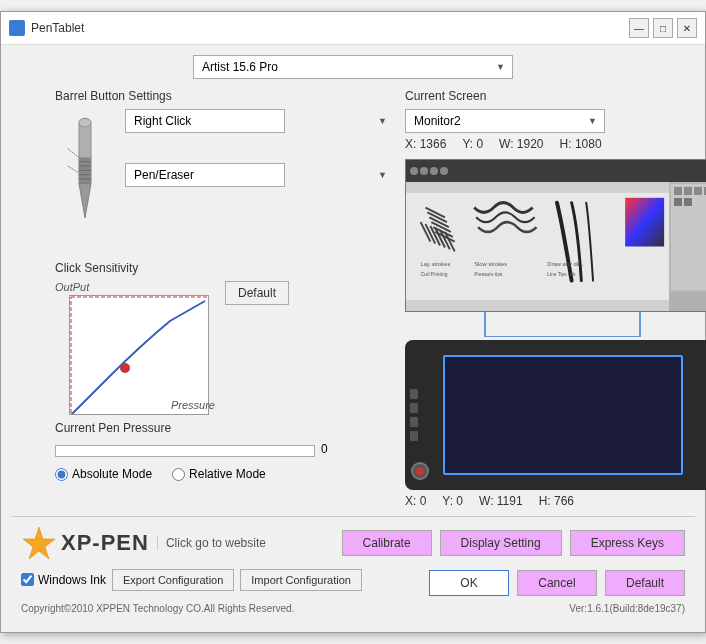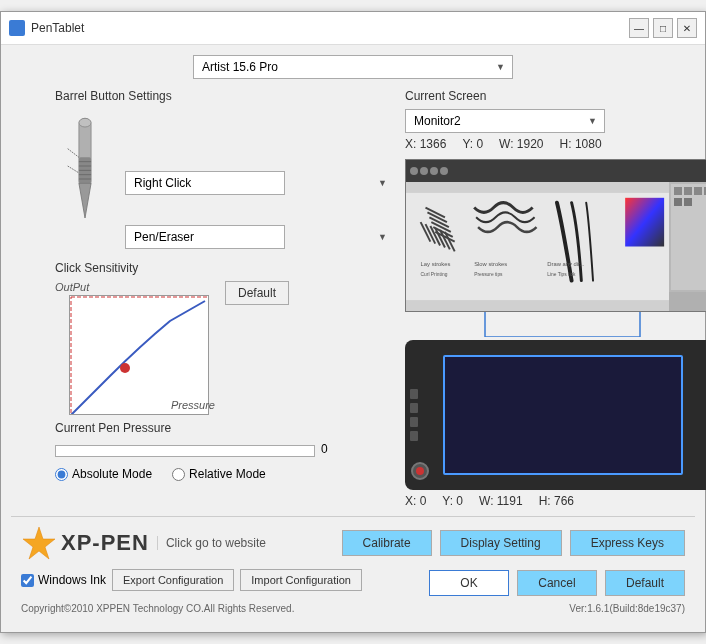--- a/index.html
+++ b/index.html
@@ -112,21 +112,21 @@
       color: #333;
       margin-bottom: 6px;
     }
 
     
     .barrel-section {
       margin-bottom: 12px;
     }
     .barrel-content {
       display: flex;
-      align-items: flex-end;
+      align-items: flex-start;
       gap: 10px;
     }
     .pen-illustration {
       width: 60px;
       height: 140px;
       display: flex;
       align-items: center;
       justify-content: center;
     }
     .barrel-dropdowns {
@@ -341,21 +341,21 @@
       cursor: pointer;
     }
     .action-buttons {
       display: flex;
       gap: 8px;
       justify-content: flex-end;
     }
     .action-btn {
       padding: 5px 20px;
       border: 1px solid #aaa;
-      background: #7dd3fc;
+      background: #f0abfc;
       cursor: pointer;
       font-size: 12px;
       color: #333;
       min-width: 80px;
     }
     .action-btn.primary {
       background: #f0f0f0;
     }
     .config-row {
       display: flex;
@@ -366,21 +366,21 @@
     .config-btn {
       padding: 4px 10px;
       border: 1px solid #aaa;
       background: #f0f0f0;
       cursor: pointer;
       font-size: 11px;
       color: #333;
     }
     .checkbox-label {
       display: flex;
-      align-items: flex-end;
+      align-items: flex-start;
       gap: 4px;
       font-size: 12px;
       cursor: pointer;
     }
     .checkbox-label input[type="checkbox"] {
       cursor: pointer;
       accent-color: #3a7bd5;
     }
     .copyright-row {
       display: flex;

